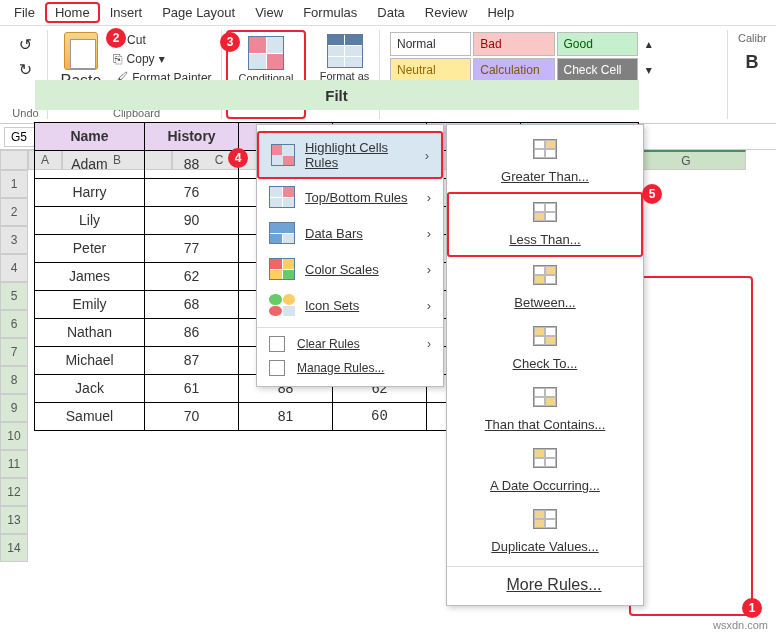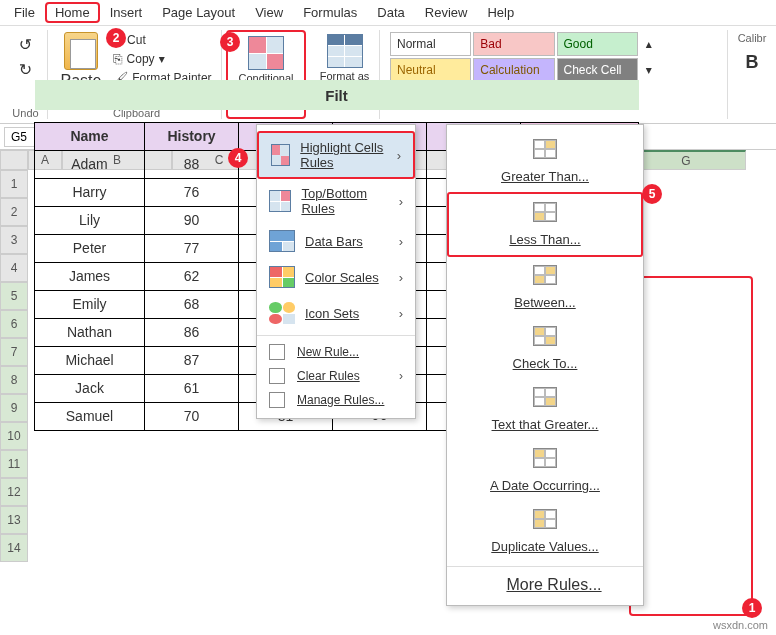--- a/index.html
+++ b/index.html
@@ -67,21 +67,21 @@
 .dtable th.tot { background:#f4c6e7; width:118px;}
 .dtable td { width:110px;}
 .dtable td.vhid { border-left:1px solid #000; border-right:1px solid #000;}
 .dtable td.tot { background:#a8c7a0; width:118px;}
 .dtable td.tot.gray{ background:#bfbfbf;}
 .dtable .titlecell { background:#d6eed4; font-weight:bold; font-size:15px; height:30px;}
 
 .total-outline { position:absolute; border:2.5px solid #e23; border-radius:4px; pointer-events:none;}
 
 
-.dd1 { position:absolute; left:256px; top:124px; width:160px; background:#fff; border:1px solid #bbb; box-shadow:2px 2px 6px rgba(0,0,0,0.2); padding:6px 0; z-index:10;}
+.dd1 { position:absolute; left:256px; top:124px; width:188px; background:#fff; border:1px solid #bbb; box-shadow:2px 2px 6px rgba(0,0,0,0.2); padding:6px 0; z-index:10;}
 .dd1 .row { display:flex; align-items:center; gap:10px; padding:7px 12px; font-size:13px;}
 .dd1 .row.hi { background:#d8e6f2; border:2.5px solid #e23; border-radius:3px; margin:0;}
 .dd1 .row .arw { margin-left:auto; color:#555;}
 .dd1 .sep { border-top:1px solid #ddd; margin:4px 0;}
 .dd1 .row.small { font-size:12px; padding:5px 12px 5px 40px; position:relative;}
 .dd1 .row.small .micon{position:absolute; left:12px; top:4px; width:16px; height:16px; border:1px solid #888;}
 .dd-icon { width:26px; height:22px; display:grid; grid-template-columns:1fr 1fr; grid-template-rows:1fr 1fr; gap:1px; border:1px solid #5b7da2;}
 .dd-icon div{background:#d6e4ef;} .dd-icon .r{background:#e89;}
 
 .dd2 { position:absolute; left:446px; top:124px; width:198px; background:#fff; border:1px solid #bbb; box-shadow:2px 2px 6px rgba(0,0,0,0.2); padding:6px 0; z-index:10;}
@@ -169,21 +169,21 @@
       <div class="style-cell s-normal">Normal</div>
       <div class="style-cell s-bad">Bad</div>
       <div class="style-cell s-good">Good</div>
       <div class="style-cell" style="border:none;width:14px;">▴</div>
       <div class="style-cell s-neutral">Neutral</div>
       <div class="style-cell s-calc">Calculation</div>
       <div class="style-cell s-check">Check Cell</div>
       <div class="style-cell" style="border:none;width:14px;">▾</div>
     </div>
   </div>
-  <div class="rgroup font-grp" style="border-right:none;align-items:center;">
+  <div class="rgroup font-grp" style="border-right:none;">
     <div>Calibr</div>
     <div class="big-b">B</div>
   </div>
 </div>
 
 <div class="fxbar">
   <input class="namebox" value="G5" style="">
   <div class="fx-ctrl">
     <span>✕</span>
     <span>✓</span>
@@ -373,24 +373,20 @@
         <div style="background:#fc6;border-radius:50%;"></div>
         <div style="background:#e66;border-radius:50%;"></div>
         <div></div>
       </div>
     <span class="ul">Icon Sets</span>
       <span class="arw">›</span>
   </div>
   <div class="sep"></div>
   <div class="row small">
       <div class="micon"></div>
-      <span class="ul">New Rule...</span>
-    </div>
-  <div class="row small">
-      <div class="micon"></div>
       <span class="ul">Clear Rules</span>
       <span class="arw">›</span>
     </div>
   <div class="row small">
       <div class="micon"></div>
       <span class="ul">Manage Rules...</span>
     </div>
 </div>
 
 <div class="dd2">
@@ -430,21 +426,21 @@
       </div>
       <span class="ul">Check To...</span>
     </div>
   <div class="row">
       <div class="gi">
         <div></div>
         <div></div>
         <div></div>
         <div class="m"></div>
       </div>
-      <span class="ul">Text that Greater...</span>
+      <span class="ul">Than that Contains...</span>
     </div>
   <div class="row">
       <div class="gi">
         <div class="m"></div>
         <div></div>
         <div></div>
         <div></div>
       </div>
       <span class="ul">A Date Occurring...</span>
     </div>

